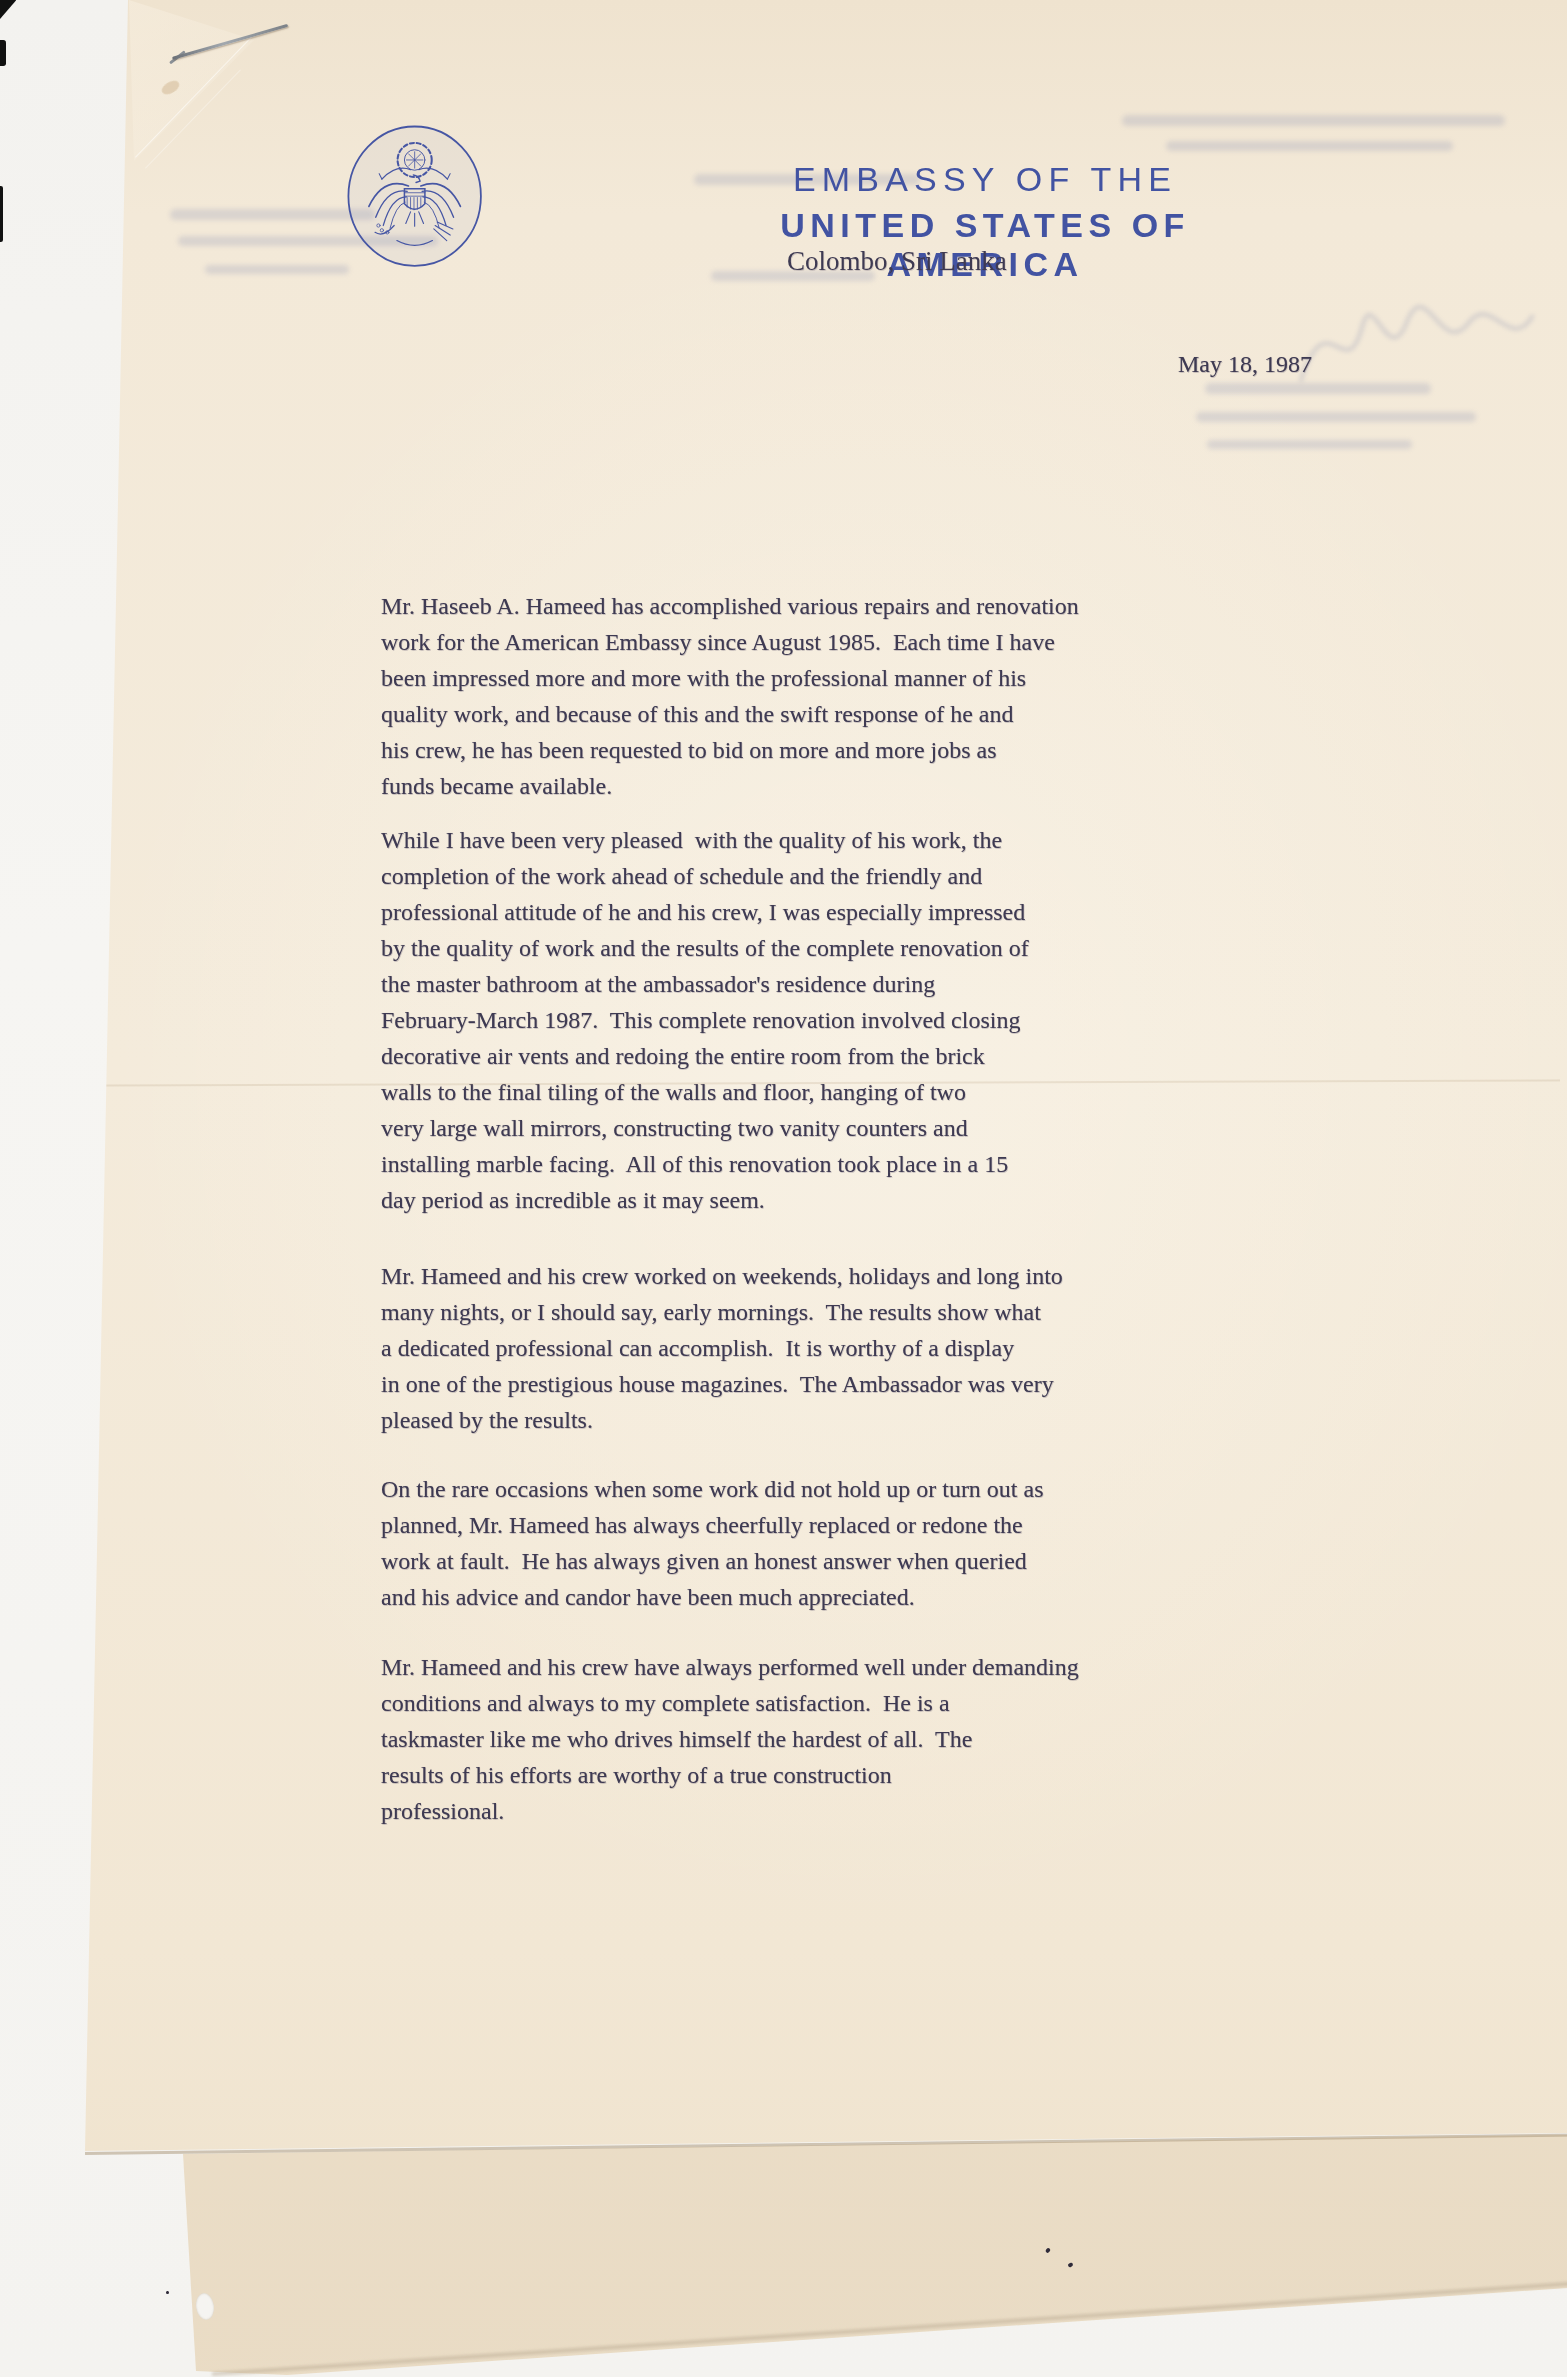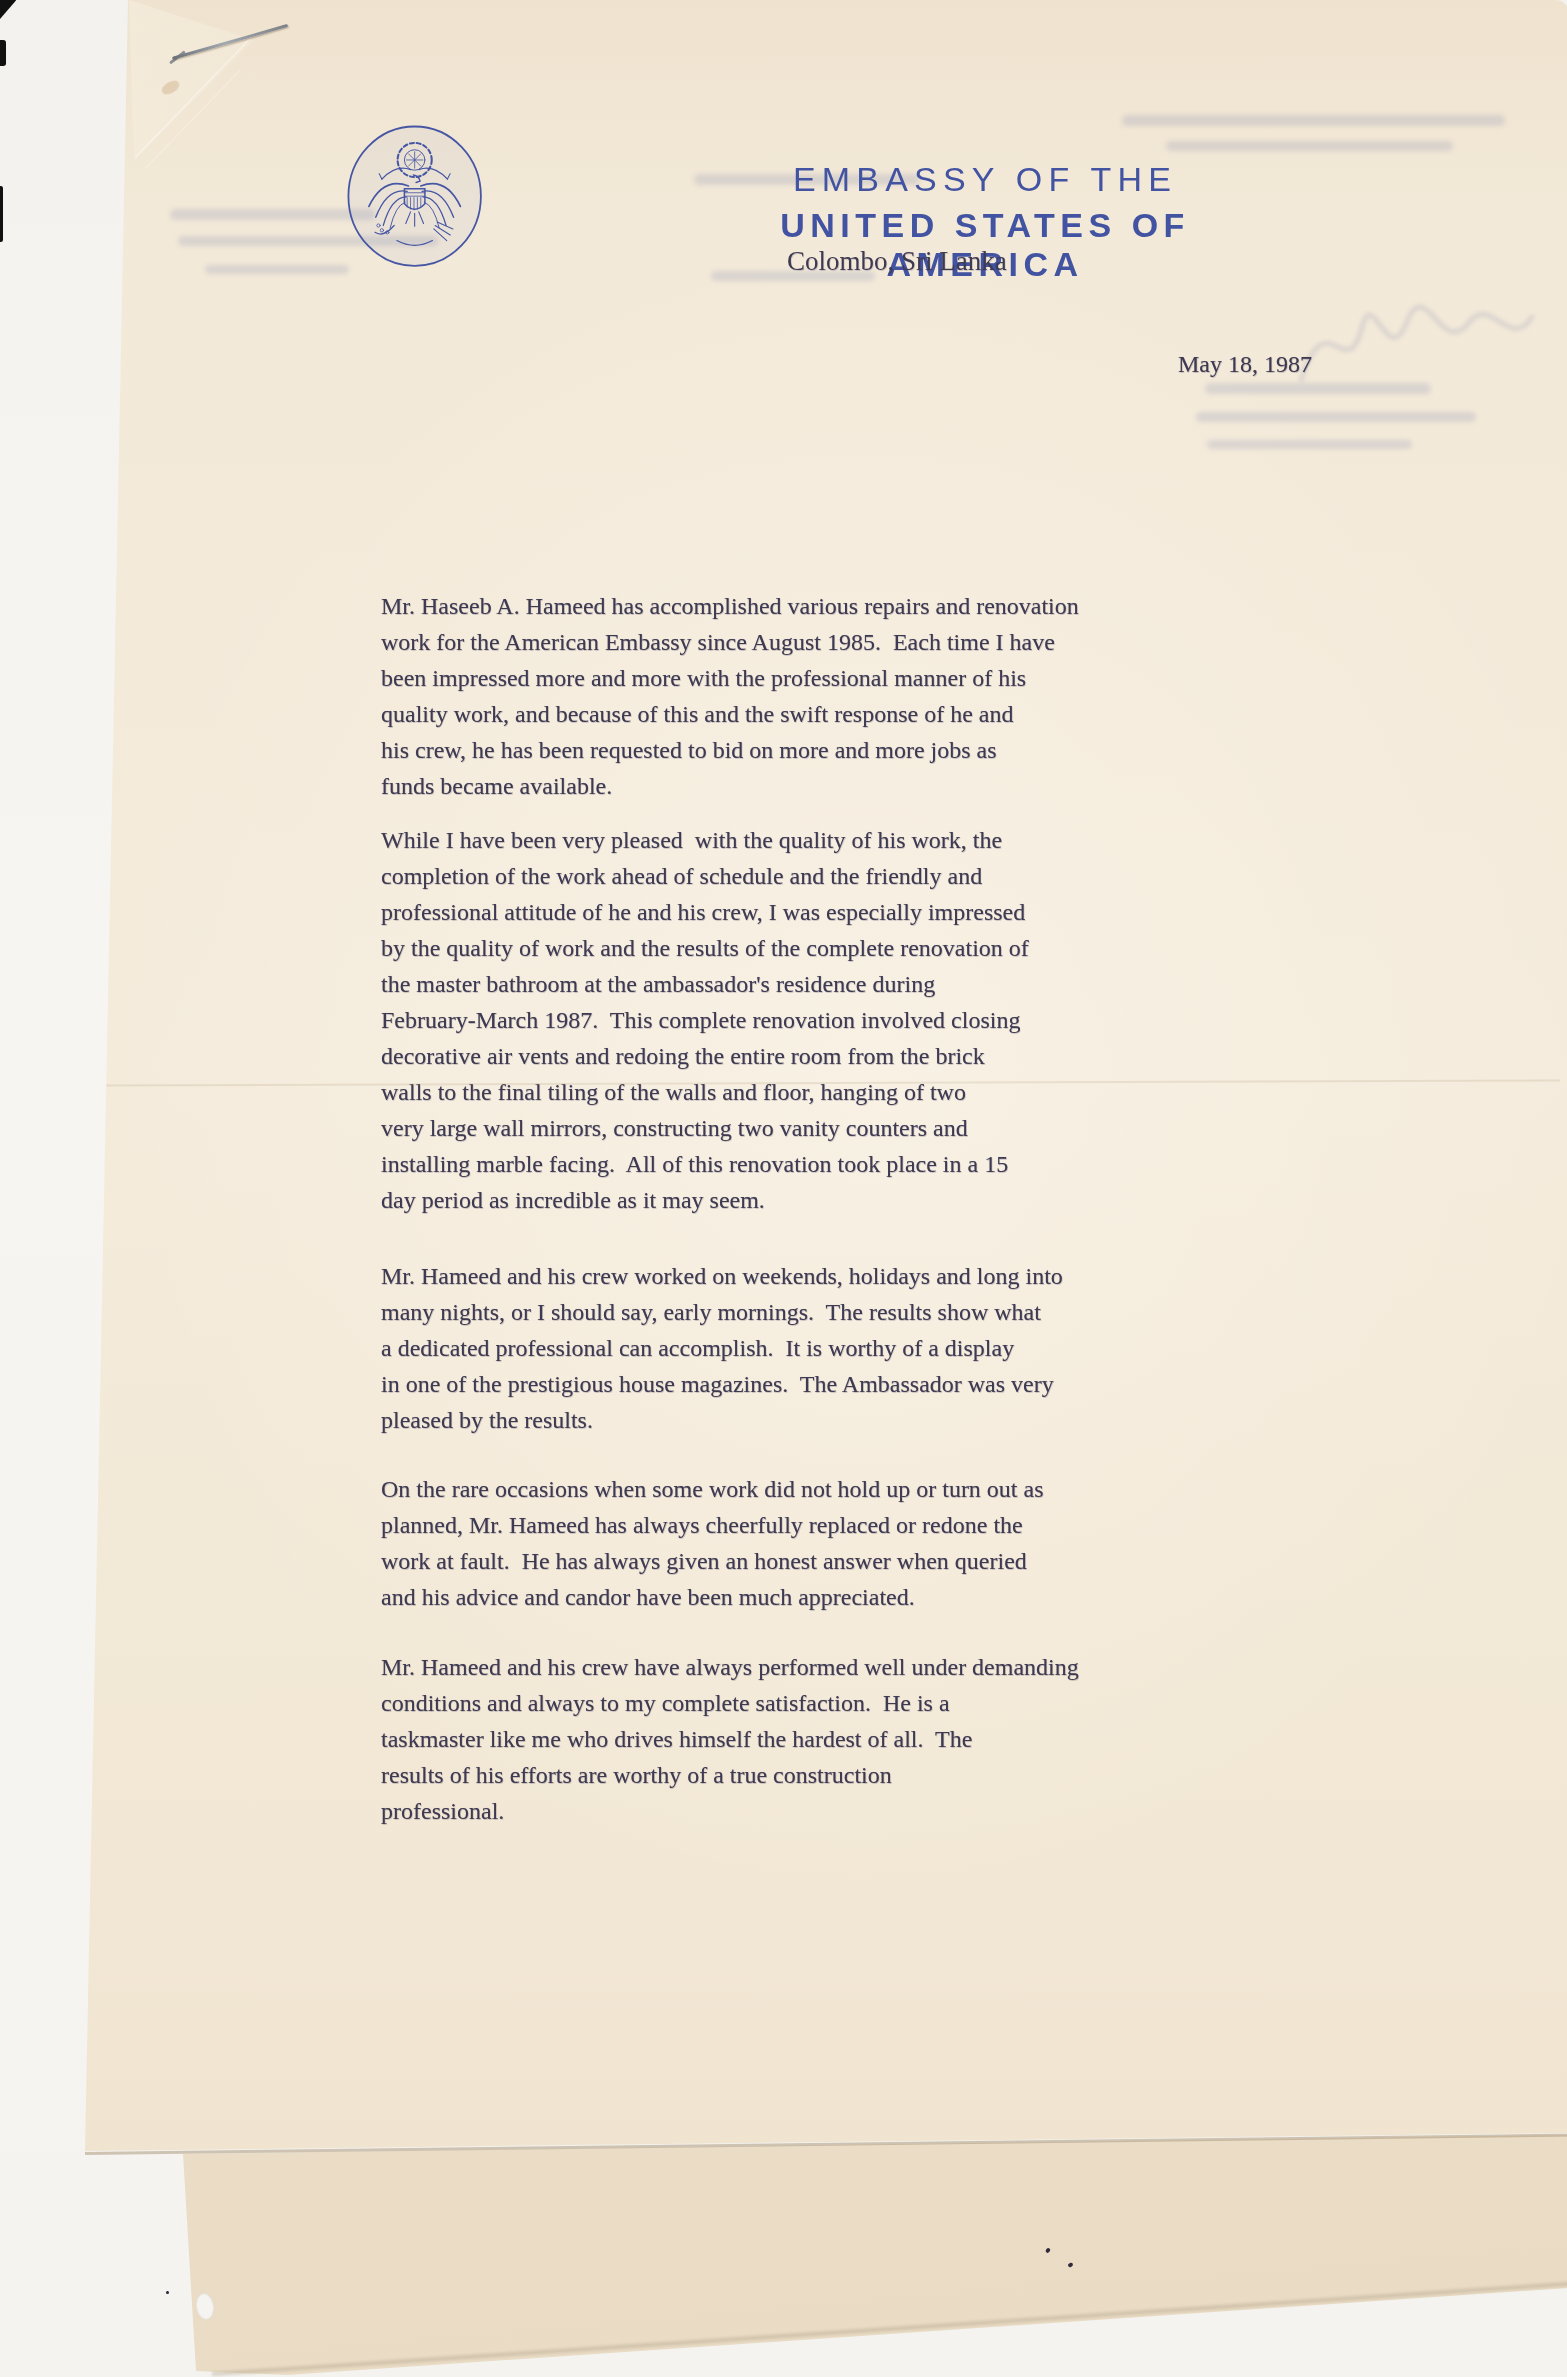--- a/index.html
+++ b/index.html
@@ -26,21 +26,20 @@
     transform:rotate(-3.8deg);transform-origin:left top;
   }
 
   
   .sheet-main{
     position:absolute;inset:0;
     background:
       radial-gradient(ellipse 1094px 1231px at 55% 45%, rgba(255,252,245,.35), rgba(255,252,245,0) 70%),
       linear-gradient(180deg,#efe3cf 0%,#f3e9d8 9%,#f4ebdb 45%,#f2e7d4 82%,#eee1cb 100%);
     clip-path:polygon(128px 0px,1568px 0px,1568px 2133px,85px 2151px);
-    border-radius:12px;
   }
   .sheet-main-edge-shadow{
     position:absolute;left:85px;top:2152px;width:1486px;height:2.7px;
     background:rgba(168,148,118,.5);filter:blur(0.7px);
     transform:rotate(-0.71deg);transform-origin:left top;
   }
 
   
   .fold-triangle{
     position:absolute;left:0;top:0;width:287px;height:178px;

